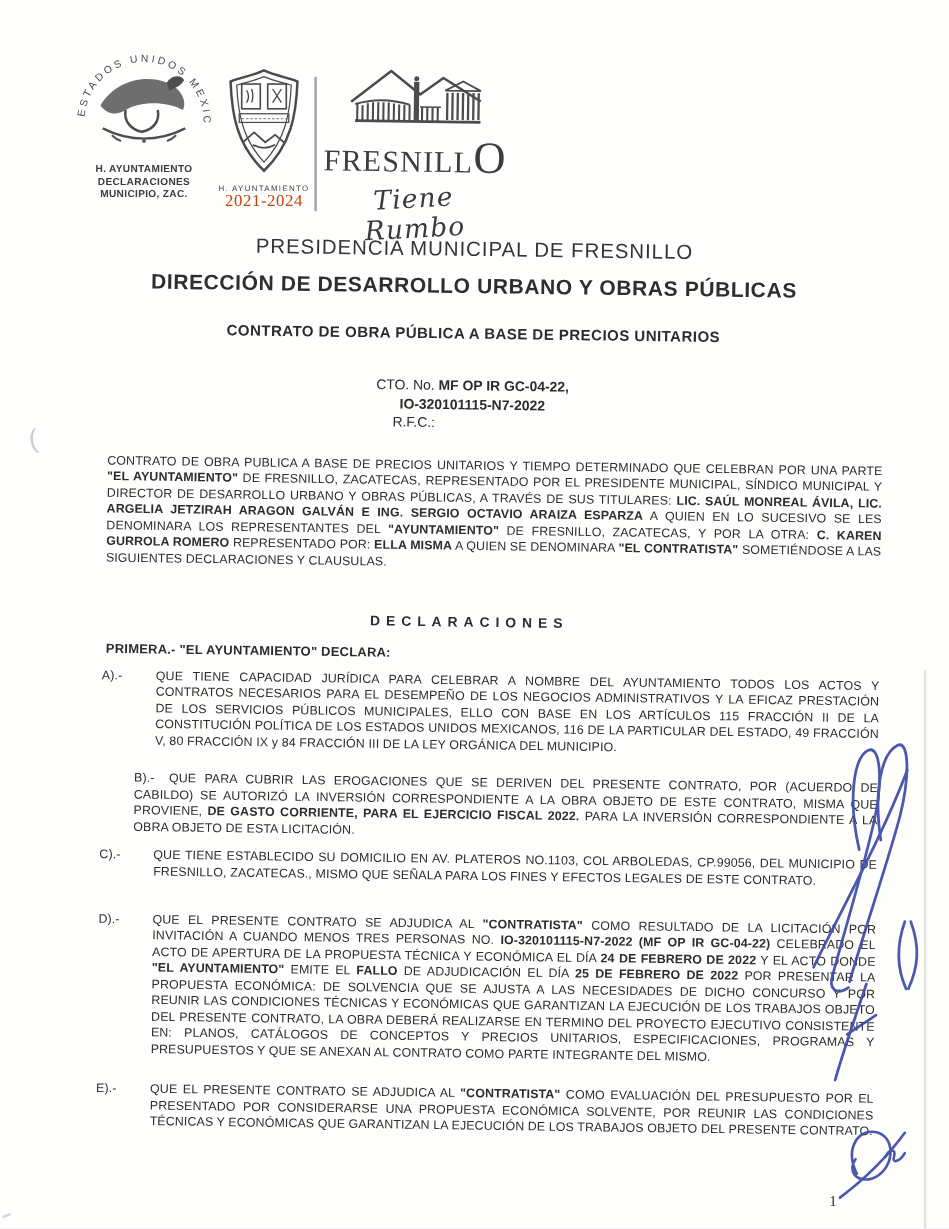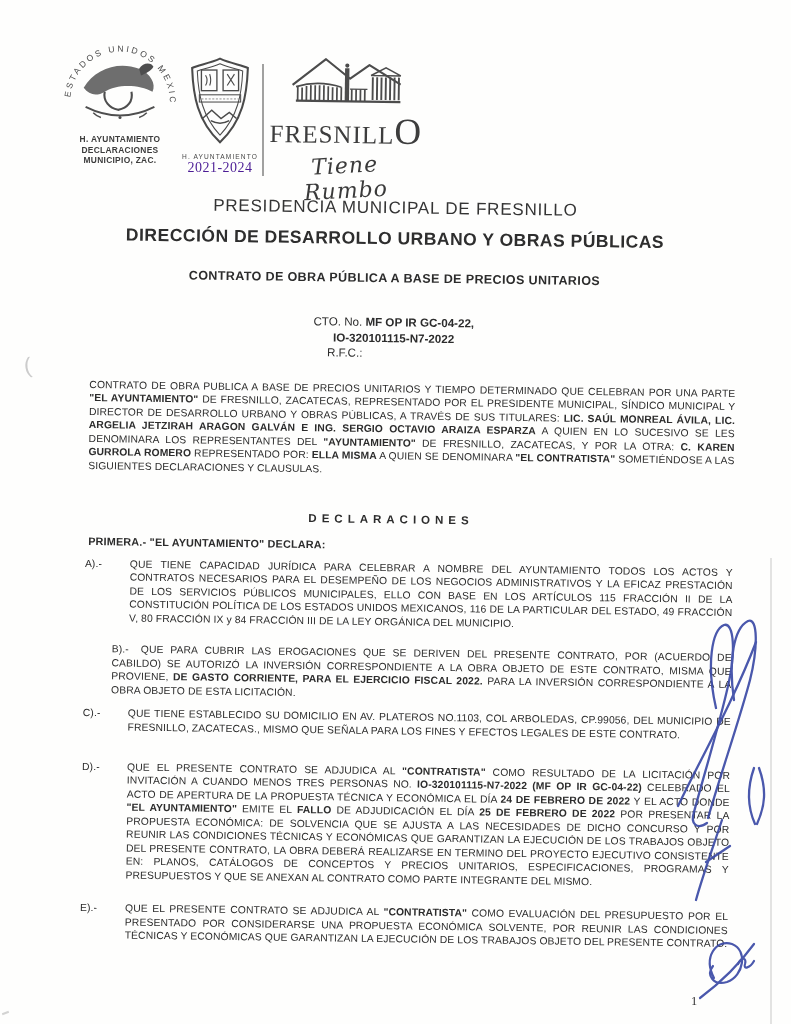--- a/index.html
+++ b/index.html
@@ -7,21 +7,21 @@
     position:relative;width:791px;height:1024px;margin:0 auto;
     background:#fefefd;overflow:hidden;
     font-family:"Liberation Sans",sans-serif;color:#2c2c2c;
   }
   
   .hdr-block{position:absolute;text-align:center;}
   .seal{left:50px;top:42px;width:140px;}
   .seal-caption{margin-top:2px;font-size:8.4px;font-weight:bold;line-height:10.6px;letter-spacing:.3px;color:#3c3c3c;}
   .crest{left:180px;top:56px;width:80px;}
   .crest-cap1{font-size:6.6px;letter-spacing:1.1px;color:#474747;margin-top:3px;}
-  .crest-cap2{font-family:"Liberation Serif",serif;font-size:14px;color:#4c1d95;letter-spacing:.5px;}
+  .crest-cap2{font-family:"Liberation Serif",serif;font-size:14px;color:#c2410c;letter-spacing:.5px;}
   .hdr-divider{position:absolute;left:262px;top:64px;width:2px;height:112px;background:#6f6f6f;opacity:.65;}
   .brand{left:268px;top:56px;width:156px;transform:rotate(.8deg);}
   .brand-name{font-family:"Liberation Serif",serif;color:#3d3d3d;letter-spacing:1px;line-height:34px;white-space:nowrap;}
   .brand-name .main{font-size:25px;}
   .brand-name .bigO{font-size:37px;}
   .brand-tagline{font-family:"DejaVu Serif",serif;font-style:italic;font-size:22px;color:#3a3a3a;transform:rotate(-4deg);margin-top:-2px;letter-spacing:1px;}
   
   .content{position:absolute;inset:0;transform:rotate(.8deg);transform-origin:90px 200px;}
   .t1{position:absolute;top:194px;left:0;right:0;text-align:center;font-size:17px;letter-spacing:.8px;color:#343434;}
   .t2{position:absolute;top:224px;left:0;right:0;text-align:center;font-size:17.5px;font-weight:bold;letter-spacing:.5px;color:#2e2e2e;}

